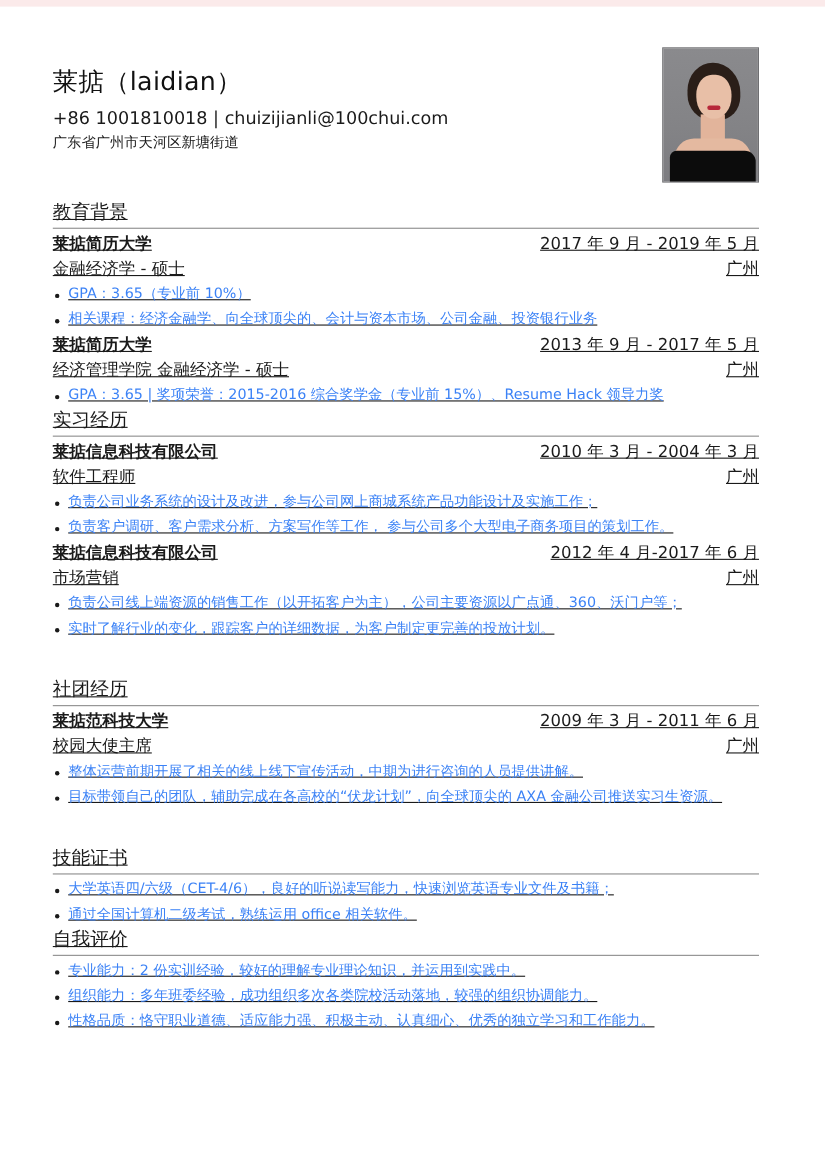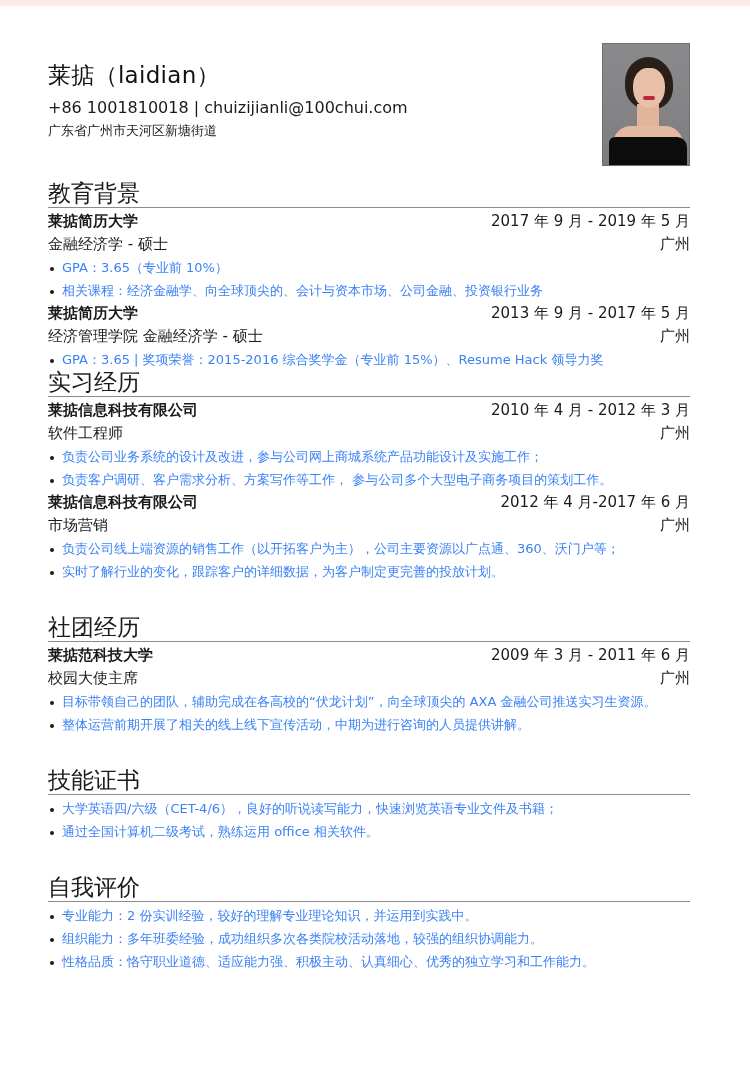--- a/index.html
+++ b/index.html
@@ -7,21 +7,21 @@
     body {
       font-family: "DejaVu Sans", "Liberation Sans", sans-serif;
       color: #1a1a1a;
       position: relative;
     }
     .top-band {
       position: absolute; left: 0; top: 0; width: 750px; height: 6px;
       background: #fbeaea;
     }
     .page {
-      position: absolute; left: 48px; top: 0; width: 642px;
+      position: absolute; left: 48px; top: 0; width: 642px; text-decoration: underline;
     }
     .header { position: relative; height: 172px; }
     .name {
       position: absolute; left: 0; top: 60px;
       font-size: 23px; line-height: 30px; color: #111;
       font-weight: normal; letter-spacing: 0.3px;
     }
     .contact {
       position: absolute; left: 0; top: 98px;
       font-size: 16px; line-height: 20px; color: #1a1a1a;
@@ -56,21 +56,21 @@
       position: absolute; left: 10px; top: 82px; width: 70px; height: 18px;
       background: #e4b9a0; border-radius: 20px 20px 0 0;
     }
     .photo .dress {
       position: absolute; left: 6px; top: 93px; width: 78px; height: 32px;
       background: #0c0c0c; border-radius: 6px 10px 0 0;
     }
 
     .section { position: relative; margin-bottom: 0; }
     .section-title {
-      font-size: 23px; line-height: 22px; color: #1a1a1a; font-weight: normal;
+      font-size: 17px; line-height: 22px; color: #1a1a1a; font-weight: normal;
       padding-bottom: 3px;
       border-bottom: 1.5px solid #8c8c8c;
       margin-bottom: 2px;
     }
     .row {
       display: flex; justify-content: space-between; align-items: baseline;
       font-size: 15px; line-height: 23px; height: 23px; color: #1a1a1a;
     }
     .row .org { font-weight: bold; }
     .row .right { text-align: right; white-space: nowrap; }
@@ -81,21 +81,21 @@
       white-space: nowrap;
     }
     ul.bullets li::before {
       content: ""; position: absolute; left: 2px; top: 11px;
       width: 4px; height: 4px; border-radius: 50%; background: #1a1a1a;
     }
     #sec-edu { margin-top: 10px; }
     #sec-intern { }
     #sec-club { margin-top: 33px; }
     #sec-skills { margin-top: 33px; }
-    #sec-self { margin-top: 33px; }
+    #sec-self { }
   </style>
 </head>
 <body>
 
 <div class="top-band"></div>
 
 <div class="page">
 
   <div class="header">
     <div class="name">莱掂（laidian）</div>
@@ -138,21 +138,21 @@
     <ul class="bullets">
       <li>GPA：3.65 | 奖项荣誉：2015-2016  综合奖学金（专业前 15%）、Resume Hack 领导力奖</li>
     </ul>
   </div>
 
   <div class="section" id="sec-intern">
     <div class="section-title">实习经历</div>
 
     <div class="row">
       <span class="org">莱掂信息科技有限公司</span>
-      <span class="right">2010 年 4 月  - 2012 年 3 月</span>
+      <span class="right">2010 年 3 月  - 2004 年 3 月</span>
     </div>
     <div class="row">
       <span>软件工程师</span>
       <span class="right">广州</span>
     </div>
     <ul class="bullets">
       <li>负责公司业务系统的设计及改进，参与公司网上商城系统产品功能设计及实施工作；</li>
       <li>负责客户调研、客户需求分析、方案写作等工作，  参与公司多个大型电子商务项目的策划工作。</li>
     </ul>
 
@@ -175,22 +175,22 @@
 
     <div class="row">
       <span class="org">莱掂范科技大学</span>
       <span class="right">2009 年 3 月  - 2011 年 6 月</span>
     </div>
     <div class="row">
       <span>校园大使主席</span>
       <span class="right">广州</span>
     </div>
     <ul class="bullets">
+      <li>整体运营前期开展了相关的线上线下宣传活动，中期为进行咨询的人员提供讲解。</li>
       <li>目标带领自己的团队，辅助完成在各高校的“伏龙计划”，向全球顶尖的 AXA 金融公司推送实习生资源。</li>
-      <li>整体运营前期开展了相关的线上线下宣传活动，中期为进行咨询的人员提供讲解。</li>
     </ul>
   </div>
 
   <div class="section" id="sec-skills">
     <div class="section-title">技能证书</div>
     <ul class="bullets">
       <li>大学英语四/六级（CET-4/6），良好的听说读写能力，快速浏览英语专业文件及书籍；</li>
       <li>通过全国计算机二级考试，熟练运用 office 相关软件。</li>
     </ul>
   </div>

